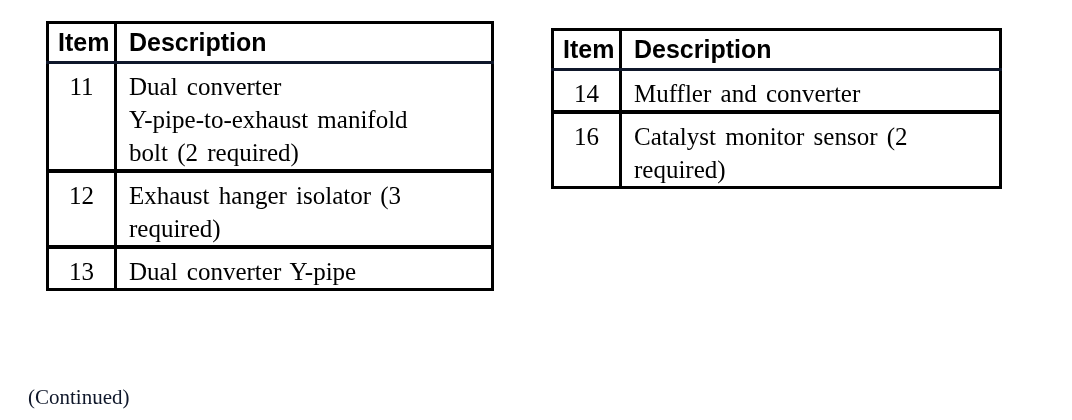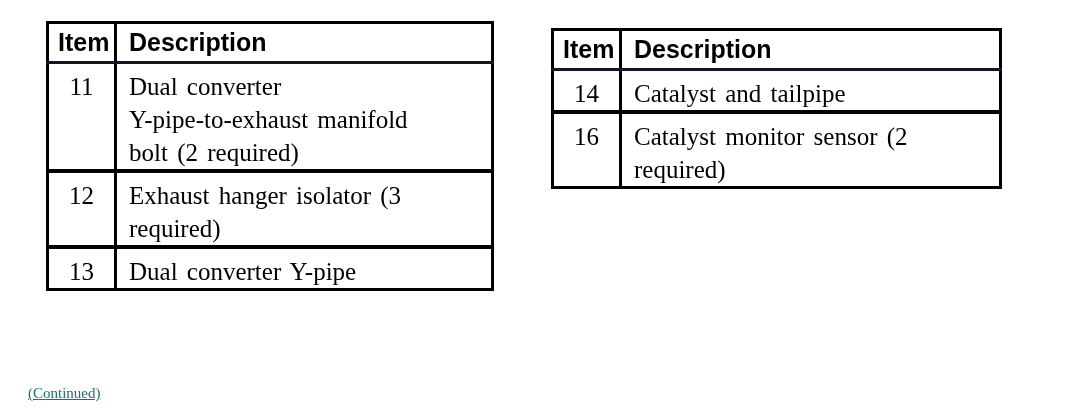--- a/index.html
+++ b/index.html
@@ -80,23 +80,22 @@
   .right tr.hrow  { height: 39px; }
   .right tr.r0    { height: 41px; margin-left: 23px; }
   .right tr.r1    { height: 105px; }
   .right tr.r2    { height: 72px; }
 
   .continued {
     position: absolute;
     left: 28px;
     top: 385px;
     font-family: "Liberation Serif", serif;
-    font-size: 15px;
-    color: #0f766e;
-    text-decoration: underline;
+    font-size: 21px;
+    color: #0f172a;
   }
 </style>
 </head>
 <body>
 
 <div class="page">
 
   <div class="table-wrap left">
     <table class="parts">
       <colgroup>
@@ -137,21 +136,21 @@
         </colgroup>
       <thead>
         <tr class="hrow">
           <th>Item</th>
           <th class="desc-h">Description</th>
         </tr>
       </thead>
       <tbody>
         <tr class="r0">
           <td class="item-cell">14</td>
-          <td class="desc-cell">Catalyst and tailpipe</td>
+          <td class="desc-cell">Muffler and converter</td>
         </tr>
         <tr class="r2">
           <td class="item-cell">16</td>
           <td class="desc-cell">Catalyst monitor sensor (2
 required)</td>
         </tr>
       </tbody>
     </table>
   </div>
 

